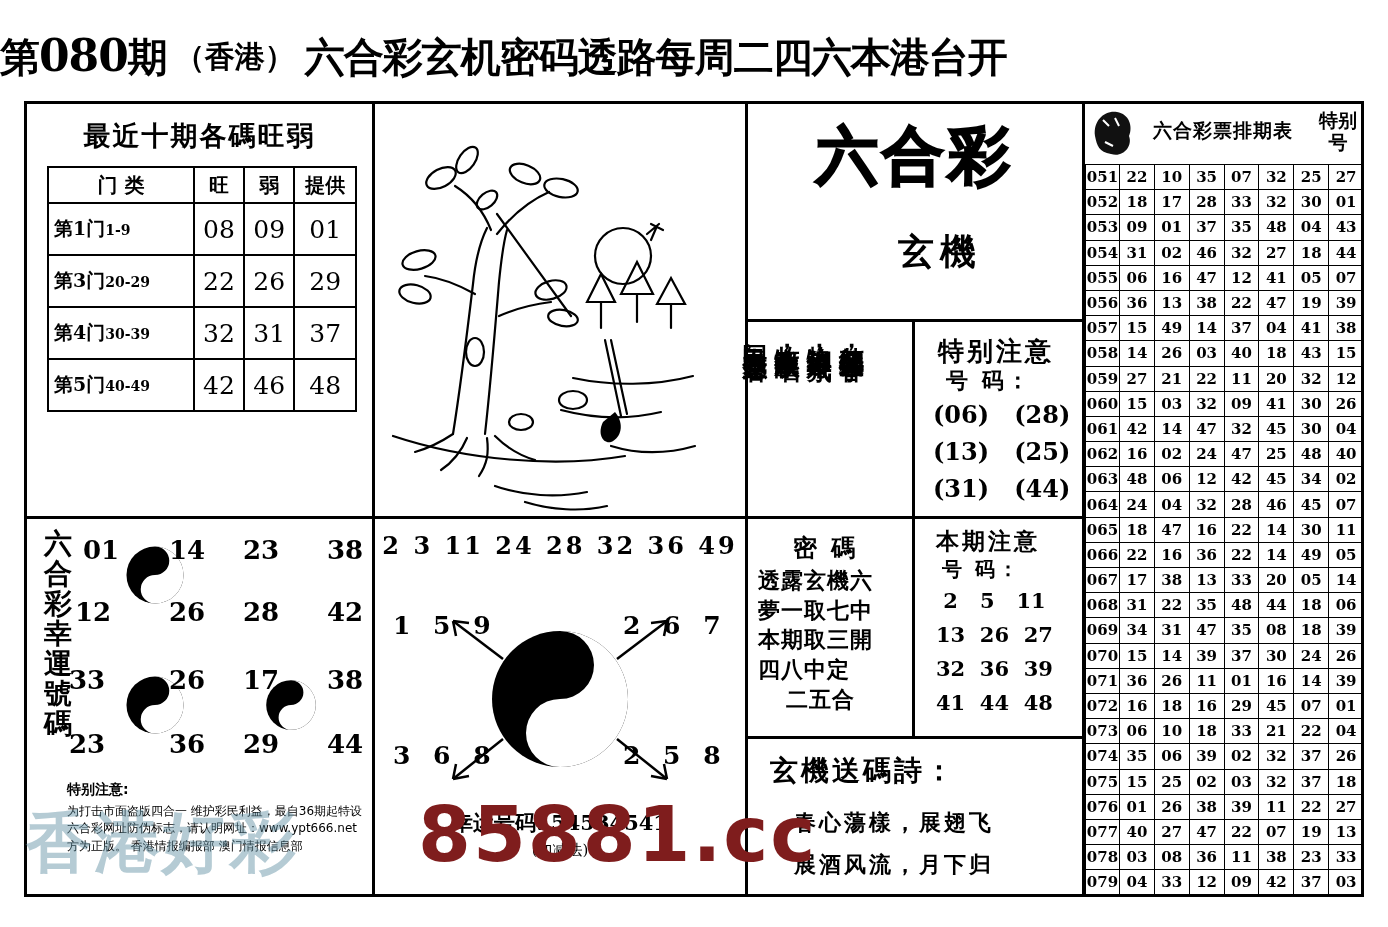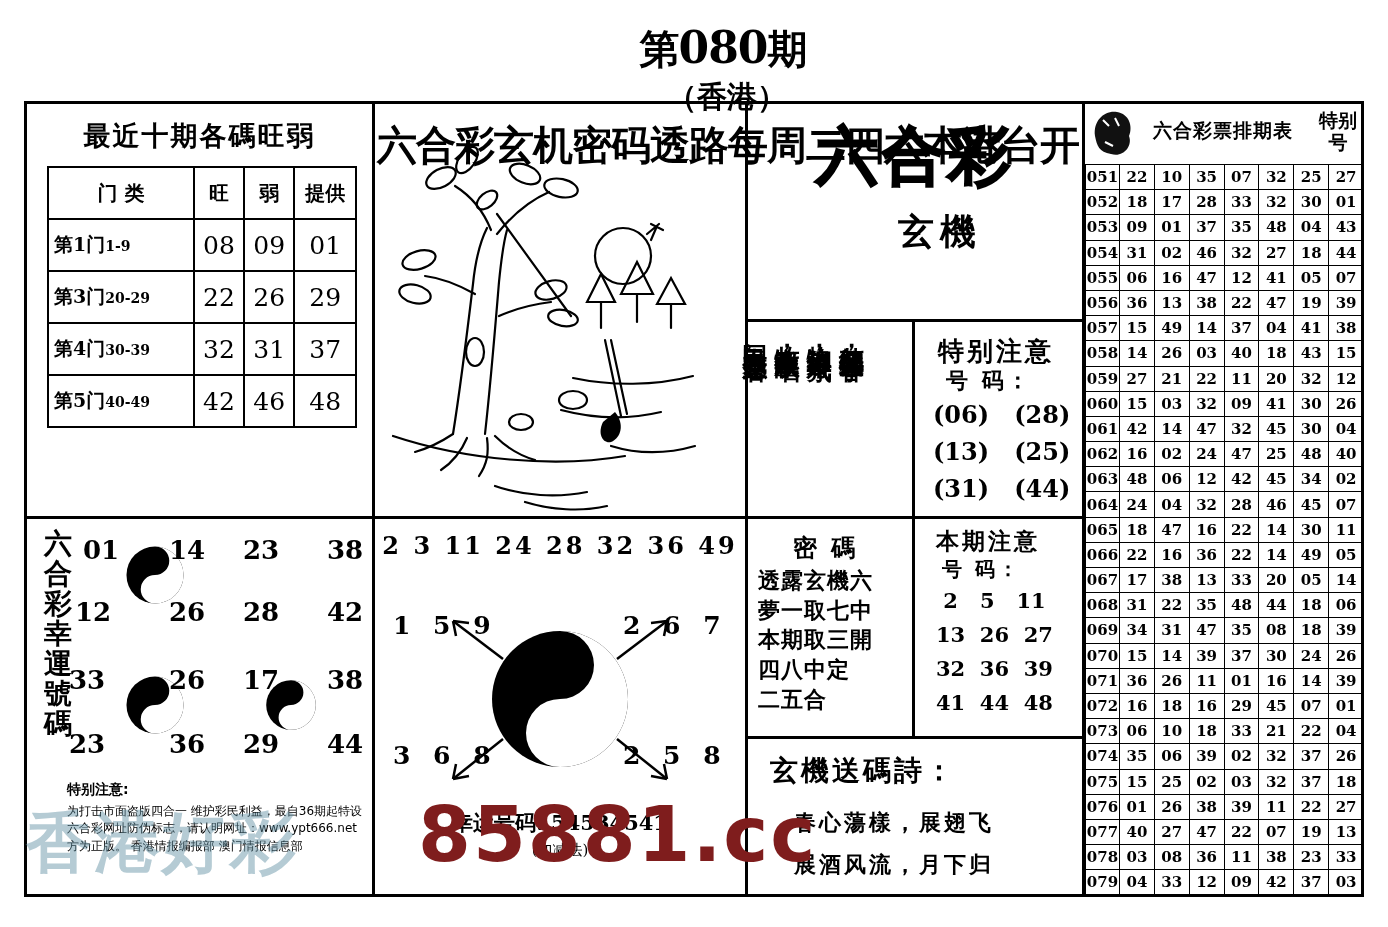--- a/index.html
+++ b/index.html
@@ -10,25 +10,24 @@
     font-family: "DejaVu Sans", "Liberation Sans", sans-serif;
     color: #000;
     position: relative;
     overflow: hidden;
   }
   .page { position: relative; width:1388px; height:927px; }
 
   
   .header {
     position:absolute; left:0; top:22px; width:1388px; height:70px;
-    display:flex; align-items:center; padding-left:58px;
+    display:flex; align-items:center; 
     font-family:"DejaVu Serif","Liberation Serif",serif;
     font-weight:bold;
     white-space:nowrap;
-    flex-direction:column;
   }
   .hdr-issue { font-size:40px; letter-spacing:-1px; }
   .hdr-issue .num { font-size:44px; }
   .hdr-paren { font-size:30px; margin-left:8px; }
   .hdr-main { font-size:40px; margin-left:10px; letter-spacing:-1px; }
 
   
   .frame {
     position:absolute; left:24px; top:101px; width:1340px; height:796px;
     border:3px solid #000;
@@ -43,21 +42,21 @@
   .panelA .title {
     font-family:Liberation Mono, monospace;
     font-weight:bold; font-size:27px; text-align:center; padding-top:14px;
     letter-spacing:2px;
   }
   .panelA .tbl { position:absolute; left:20px; top:62px; width:310px; border-collapse:collapse; }
   .panelA .tbl th, .panelA .tbl td {
     border:2px solid #000; height:52px; text-align:center;
     font-family:"DejaVu Serif","Liberation Serif",serif;
   }
-  .panelA .tbl th { font-size:20px; font-weight:bold; height:52px; }
+  .panelA .tbl th { font-size:20px; font-weight:bold; height:36px; }
   .panelA .tbl td.lbl { font-size:19px; font-weight:bold; text-align:left; padding-left:5px; }
   .panelA .tbl td.lbl .rng { font-size:14px; }
   .panelA .tbl td.val { font-size:25px; }
 
   
   .panelB { position:absolute; left:0; top:415px; width:345px; height:378px; }
   .panelB .side {
     position:absolute; left:8px; top:10px; width:46px;
     font-family:"DejaVu Serif","Liberation Serif",serif;
     font-weight:bold; font-size:28px; line-height:1.07; text-align:center;
@@ -95,21 +94,21 @@
     position:absolute; left:0; top:322px; width:370px; text-align:center;
     font-family:"DejaVu Serif","Liberation Serif",serif; font-size:15px;
   }
   .logoTxt {
     position:absolute; left:12px; top:10px; width:310px; text-align:center;
     font-family:"DejaVu Serif","Liberation Serif",serif;
     font-weight:bold; font-size:62px; letter-spacing:4px;
     -webkit-text-stroke:2px #000;
   }
   .logoSub {
-    position:absolute; left:150px; top:104px;
+    position:absolute; left:150px; top:124px;
     font-family:Liberation Mono, monospace;
     font-weight:bold; font-size:36px; letter-spacing:6px;
   }
 
   
   .vpoem { position:absolute; display:flex; flex-direction:row-reverse; gap:6px; }
   .vcol {
     writing-mode:vertical-rl; text-orientation:upright;
     font-family:"DejaVu Serif","Liberation Serif",serif;
     font-weight:bold; font-size:25px; line-height:1.05; letter-spacing:2px;
@@ -429,21 +428,21 @@
           <span>(44)</span>
         </div>
       </div>
 
       <div class="poemTitle" style="left:45px; top:428px; font-size:24px;">密  碼</div>
       <div class="mima" style="left:10px; top:462px;">
         <div>透露玄機六</div>
         <div>夢一取七中</div>
         <div>本期取三開</div>
         <div>四八中定</div>
-        <div style="text-align:left;padding-right:18px;">二五合</div>
+        <div style="text-align:right;padding-right:18px;">二五合</div>
       </div>
 
       <div class="specTitle" style="left:188px; top:422px; font-size:23px;">本期注意</div>
       <div class="specTitle" style="left:194px; top:452px; font-size:20px;">号 码：</div>
       <div class="specNums" style="left:188px; top:480px; font-size:21px; line-height:1.62;">
         <div>
           &nbsp;<span>2</span>&nbsp;&nbsp;
           <span>5</span>&nbsp;&nbsp;
           <span>11</span>
         </div>

